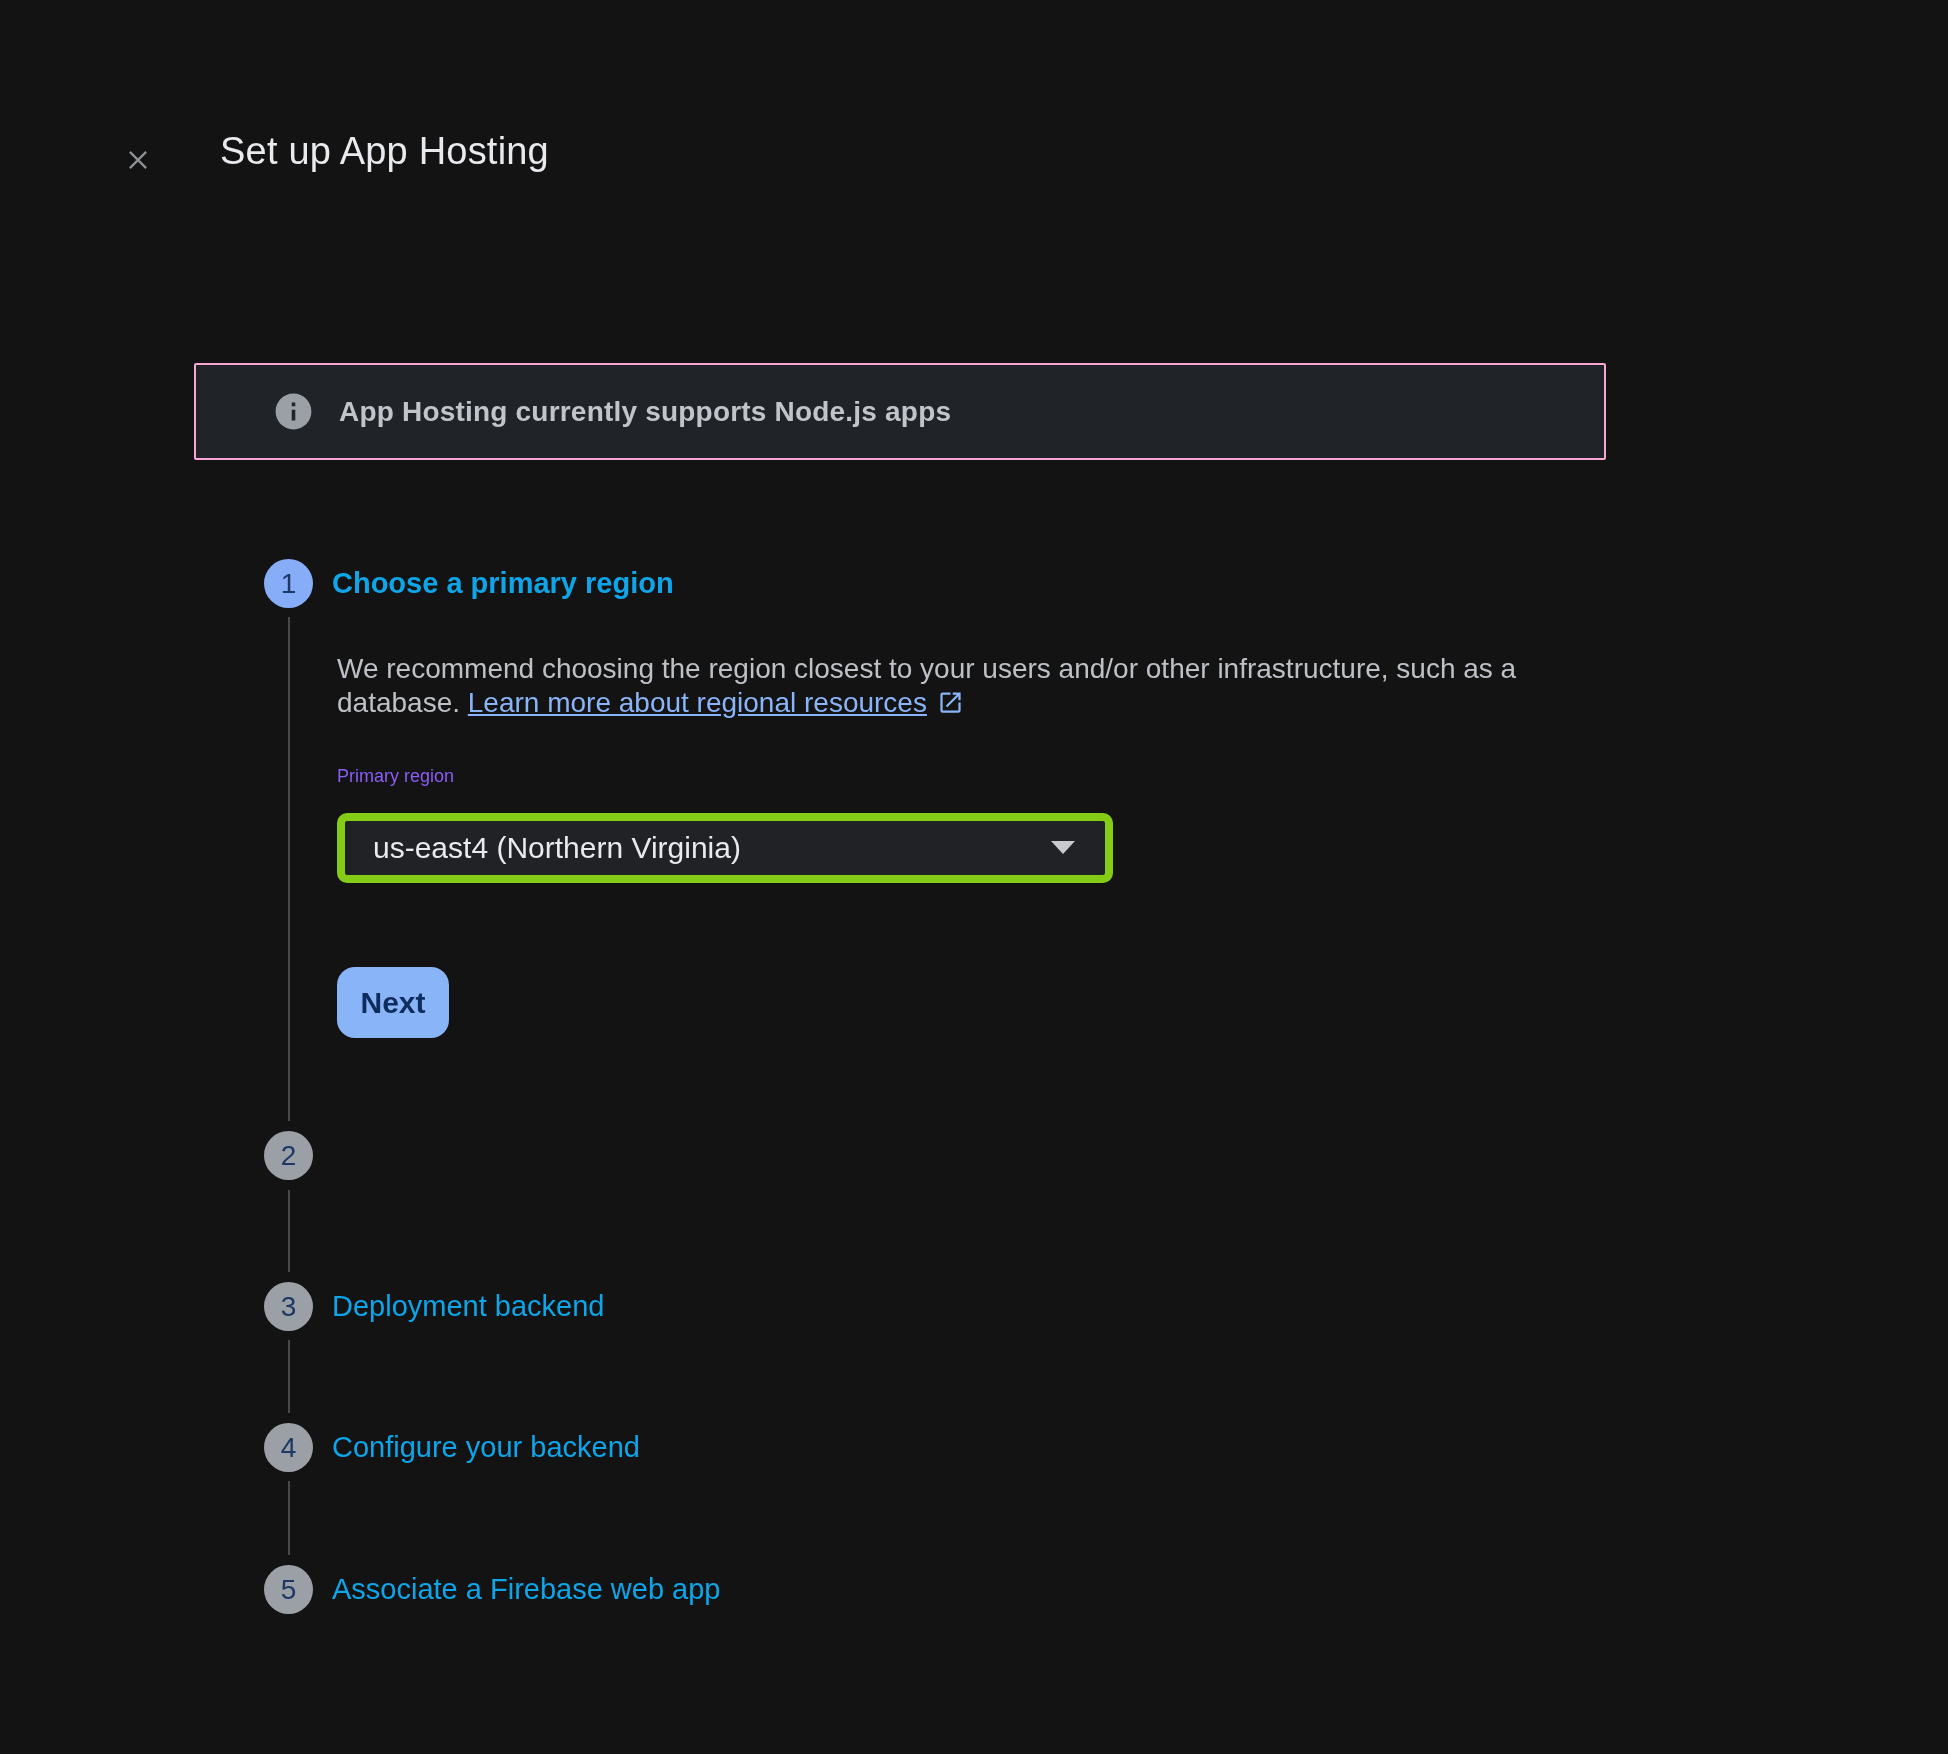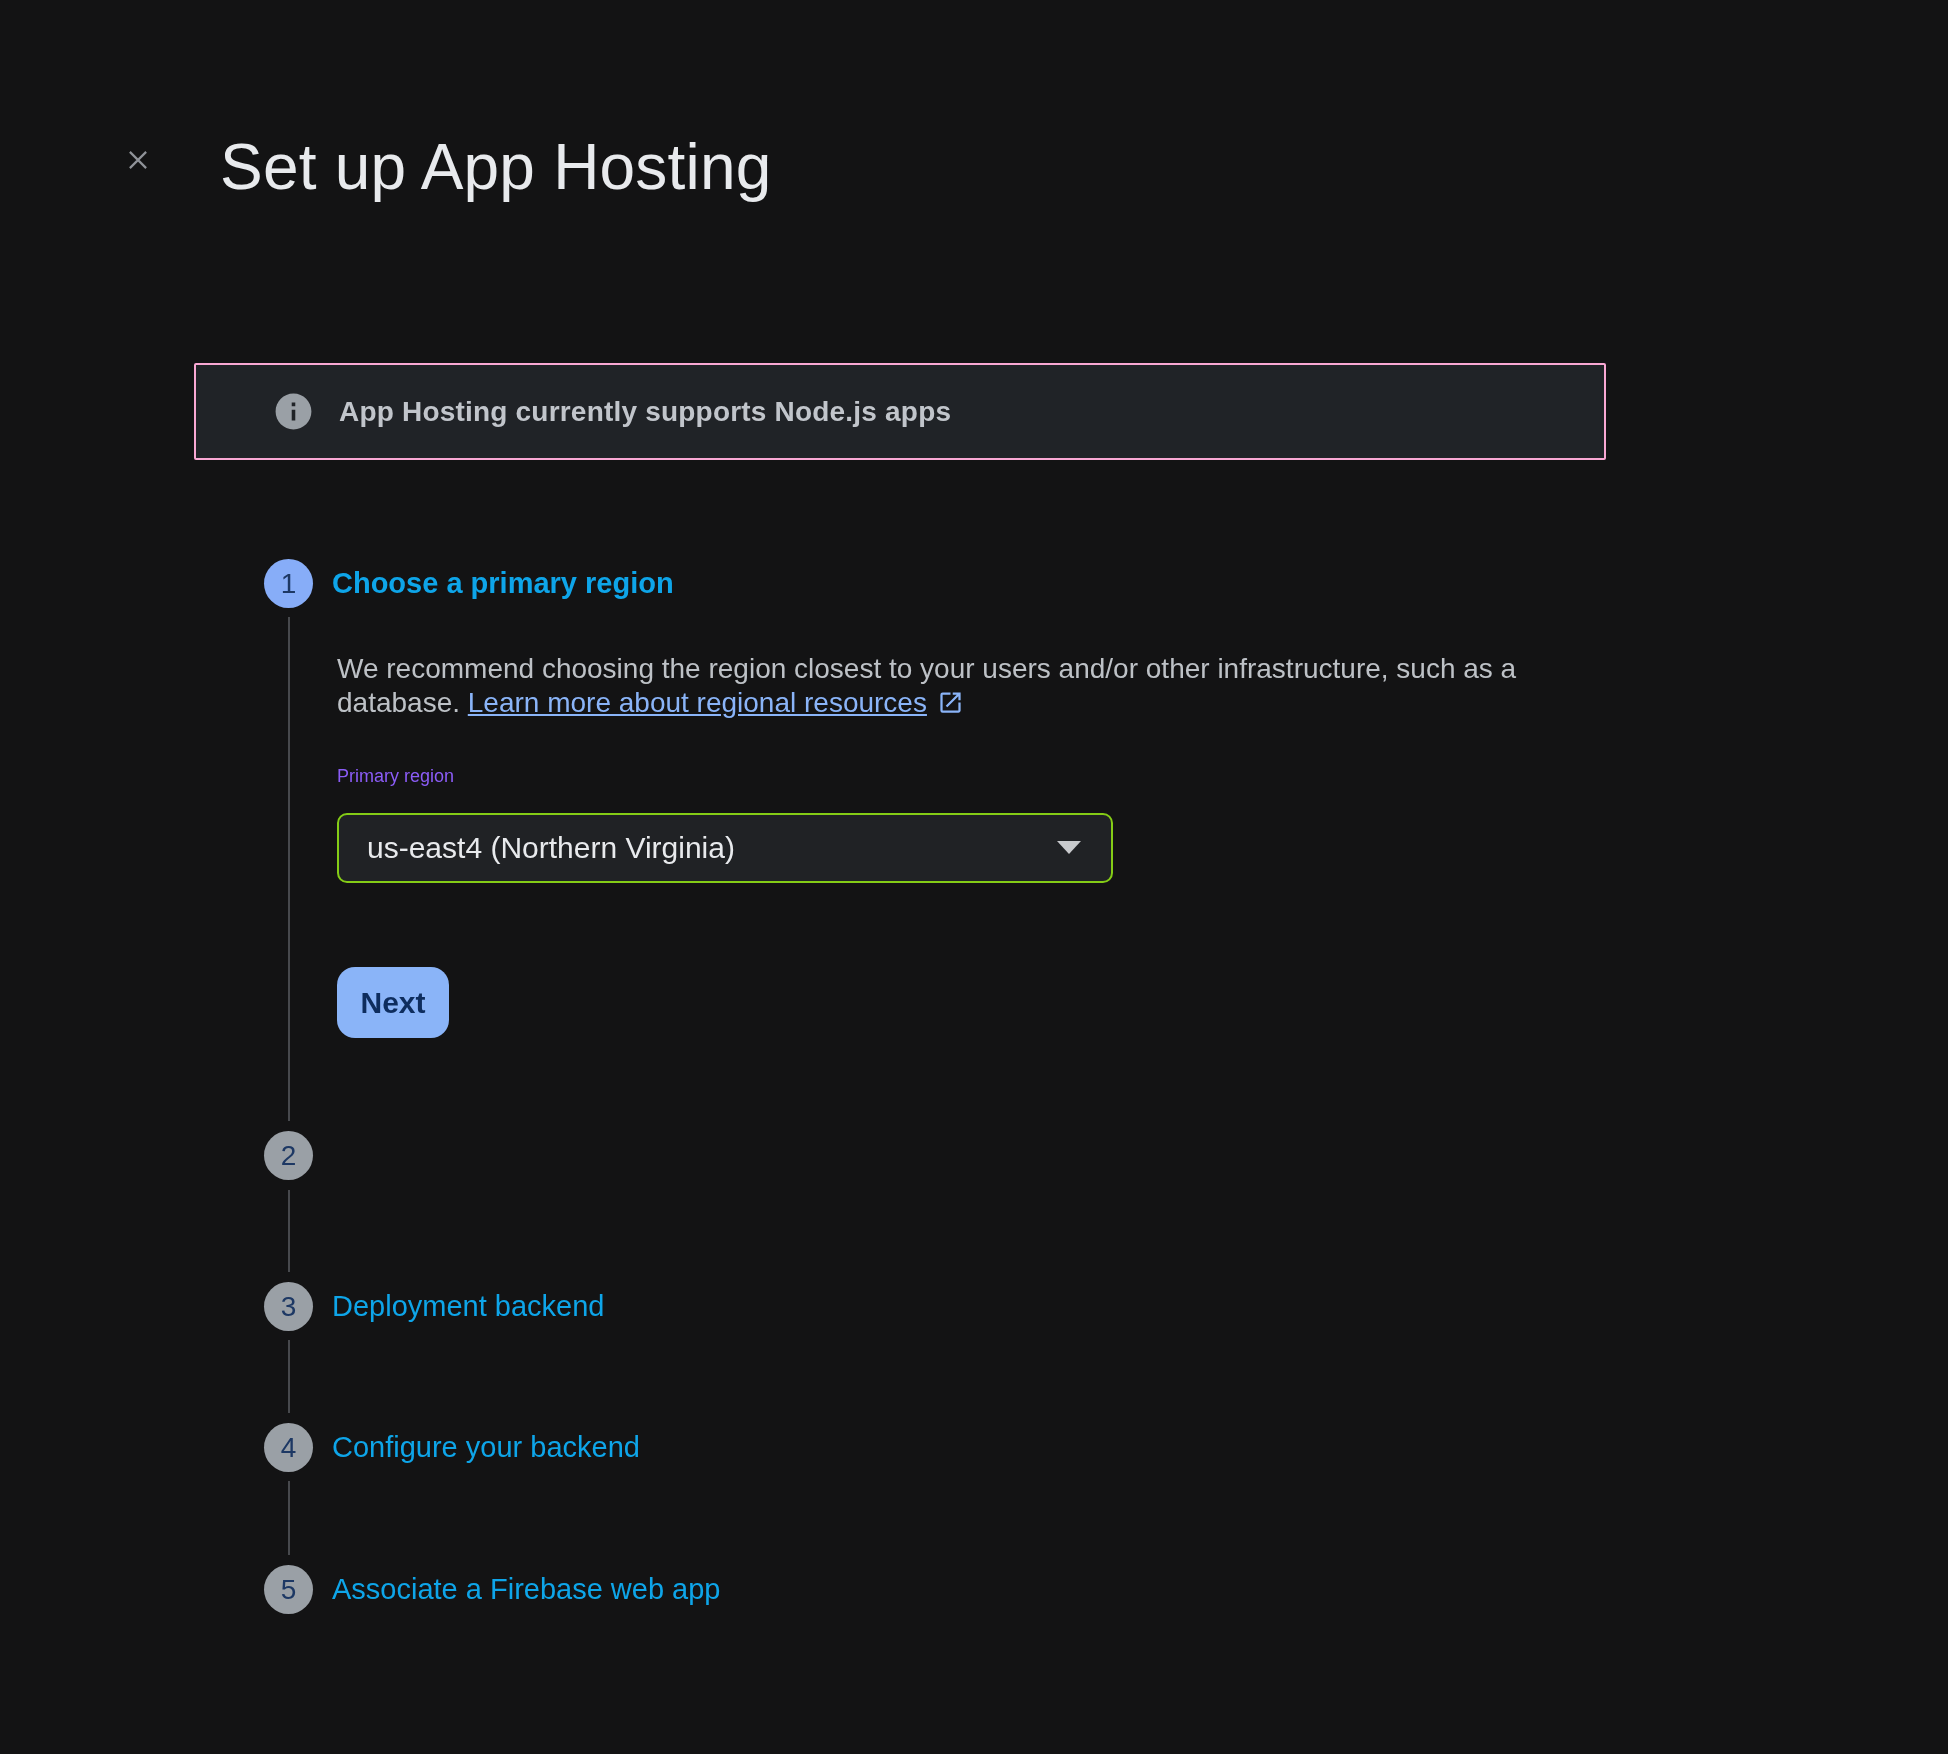--- a/index.html
+++ b/index.html
@@ -14,21 +14,21 @@
   .abs { position: absolute; }
 
   
   .close-btn {
     left: 114px; top: 136px; width: 48px; height: 48px;
     display: flex; align-items: center; justify-content: center;
     cursor: pointer; background: none; border: none; padding: 0;
   }
   .page-title {
     left: 220px; top: 130px;
-    font-size: 64px; font-weight: 400; color: #e8eaed;
+    font-size: 38px; font-weight: 400; color: #e8eaed;
     letter-spacing: 0.2px;
   }
 
   
   .banner {
     left: 194px; top: 363px; width: 1412px; height: 97px;
     box-sizing: border-box;
     background: #202327;
     border: 2px solid #f9a8d4;
     border-radius: 2px;
@@ -77,21 +77,21 @@
   .ext-icon { vertical-align: -4px; margin-left: 10px; }
 
   .field-label {
     left: 337px; top: 766px;
     font-size: 18px; color: #8b5cf6;
   }
   .select-box {
     left: 337px; top: 813px; width: 776px; height: 70px;
     box-sizing: border-box;
     background: #202225;
-    border: 2px solid #84cc16;
+    border: 8px solid #84cc16;
     border-radius: 10px;
     display: flex; align-items: center;
     padding: 0 30px 1px 28px;
     cursor: pointer;
   }
   .select-value {
     font-size: 30px; color: #e8eaed; flex: 1 1 auto;
     white-space: nowrap; overflow: hidden;
   }
   .select-arrow {

